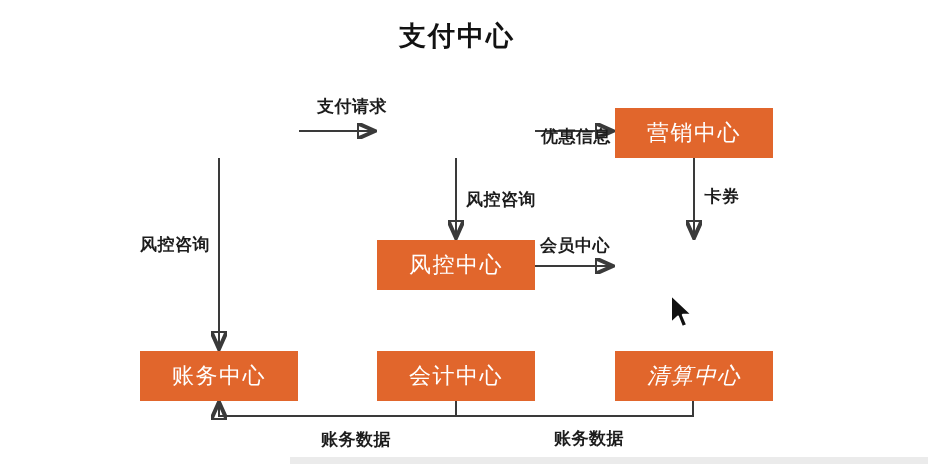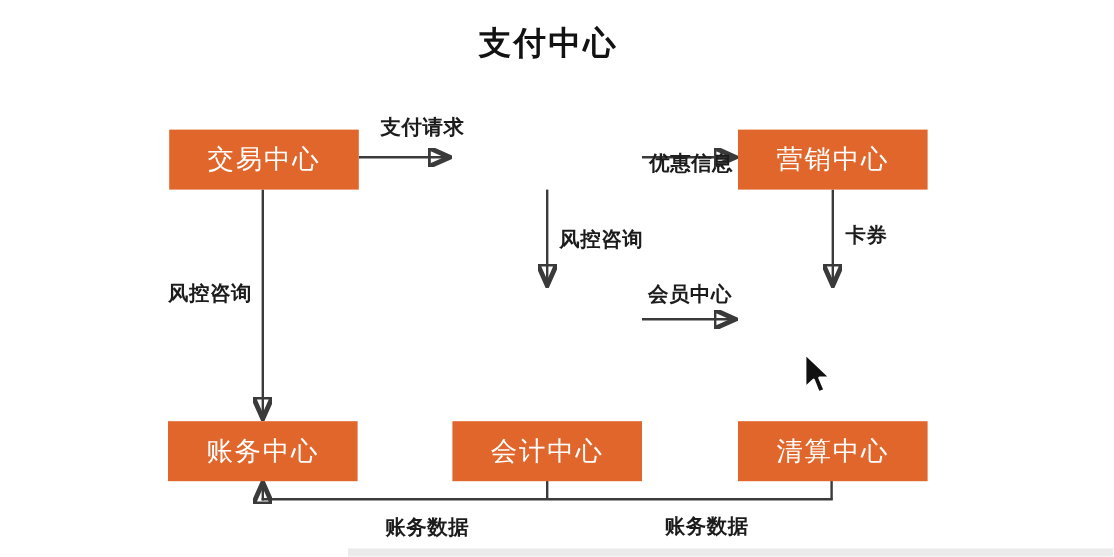--- a/index.html
+++ b/index.html
@@ -16,21 +16,21 @@
     display:flex;align-items:center;justify-content:center;
     color:#ffffff;font-size:22px;font-weight:500;letter-spacing:1.5px;white-space:nowrap;
   }
   .n-trade{left:141px;top:108px;}
   .n-payment{left:377px;top:108px;}
   .n-marketing{left:615px;top:108px;}
   .n-risk{left:377px;top:240px;}
   .n-member{left:615px;top:240px;}
   .n-ledger{left:140px;top:351px;}
   .n-bookkeeping{left:377px;top:351px;}
-  .n-clearing{left:615px;top:351px;}
+  .n-clearing{left:615px;top:351px;font-style:italic;}
   .edge-label{
     position:absolute;font-size:17px;font-weight:600;color:#1C1C1C;
     letter-spacing:0.5px;white-space:nowrap;
   }
   .lbl-pay-request{left:336px;top:95px;transform:translateX(-50%);margin-left:16px;}
   .lbl-coupon-info{left:576px;top:92px;transform:translateX(-50%);margin-top:33px;}
   .lbl-risk-consult{left:466px;top:188px;}
   .lbl-card{left:722px;top:185px;transform:translateX(-50%);}
   .lbl-member-info{left:575px;top:234px;transform:translateX(-50%);}
   .lbl-trade-record{left:175px;top:233px;transform:translateX(-50%);}
@@ -61,25 +61,25 @@
     <line x1="456" y1="158" x2="456" y2="236" marker-end="url(#ah)"></line>
     <line x1="694" y1="158" x2="694" y2="236" marker-end="url(#ah)"></line>
     <line x1="535" y1="266" x2="611" y2="266" marker-end="url(#ah)"></line>
     <line x1="219" y1="158" x2="219" y2="347" marker-end="url(#ah)"></line>
     <path d="M456,400 L456,416"></path>
     <path d="M693,400 L693,416"></path>
     <path d="M694,416 L218,416"></path>
     <line x1="219" y1="417" x2="219" y2="404" marker-end="url(#ah)"></line>
   </svg>
 
-  <div class="node n-trade">
-    <span>交易中心</span>
-  </div>
   <div class="node n-marketing">
     <span>营销中心</span>
+  </div>
+  <div class="node n-risk">
+    <span>风控中心</span>
   </div>
   <div class="node n-ledger">
     <span>账务中心</span>
   </div>
   <div class="node n-bookkeeping">
     <span>会计中心</span>
   </div>
   <div class="node n-clearing">
     <span>清算中心</span>
   </div>

